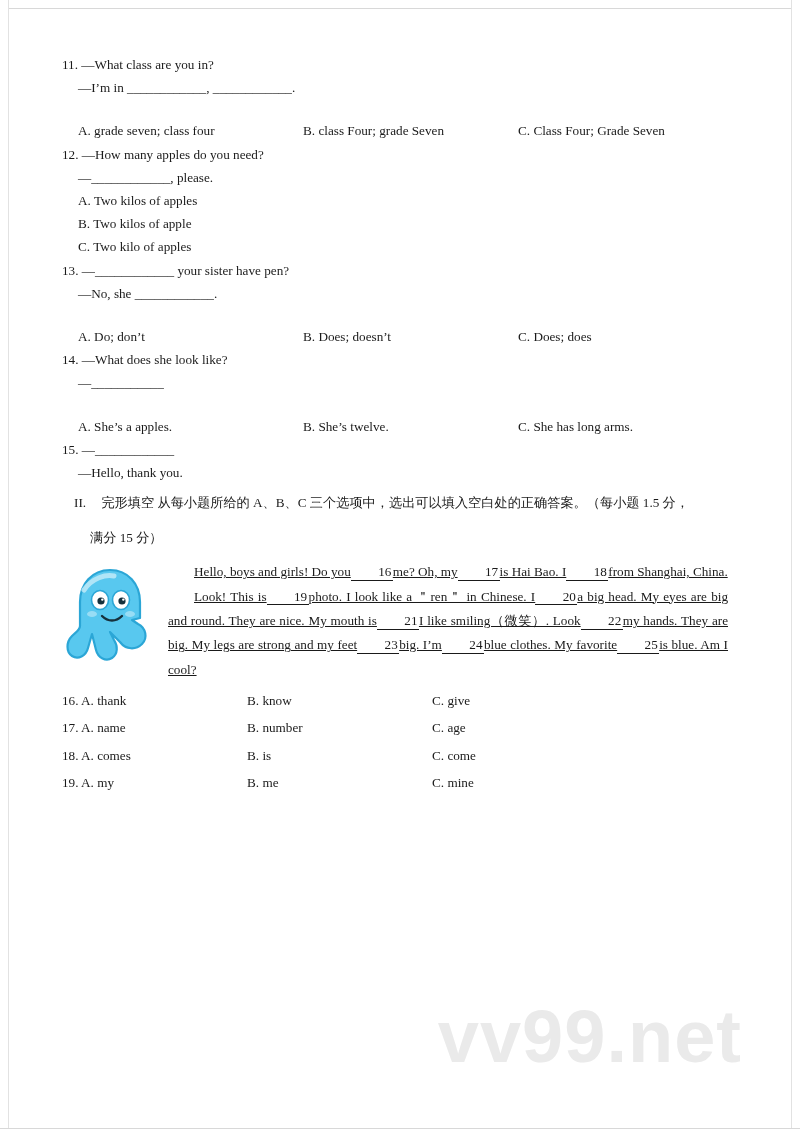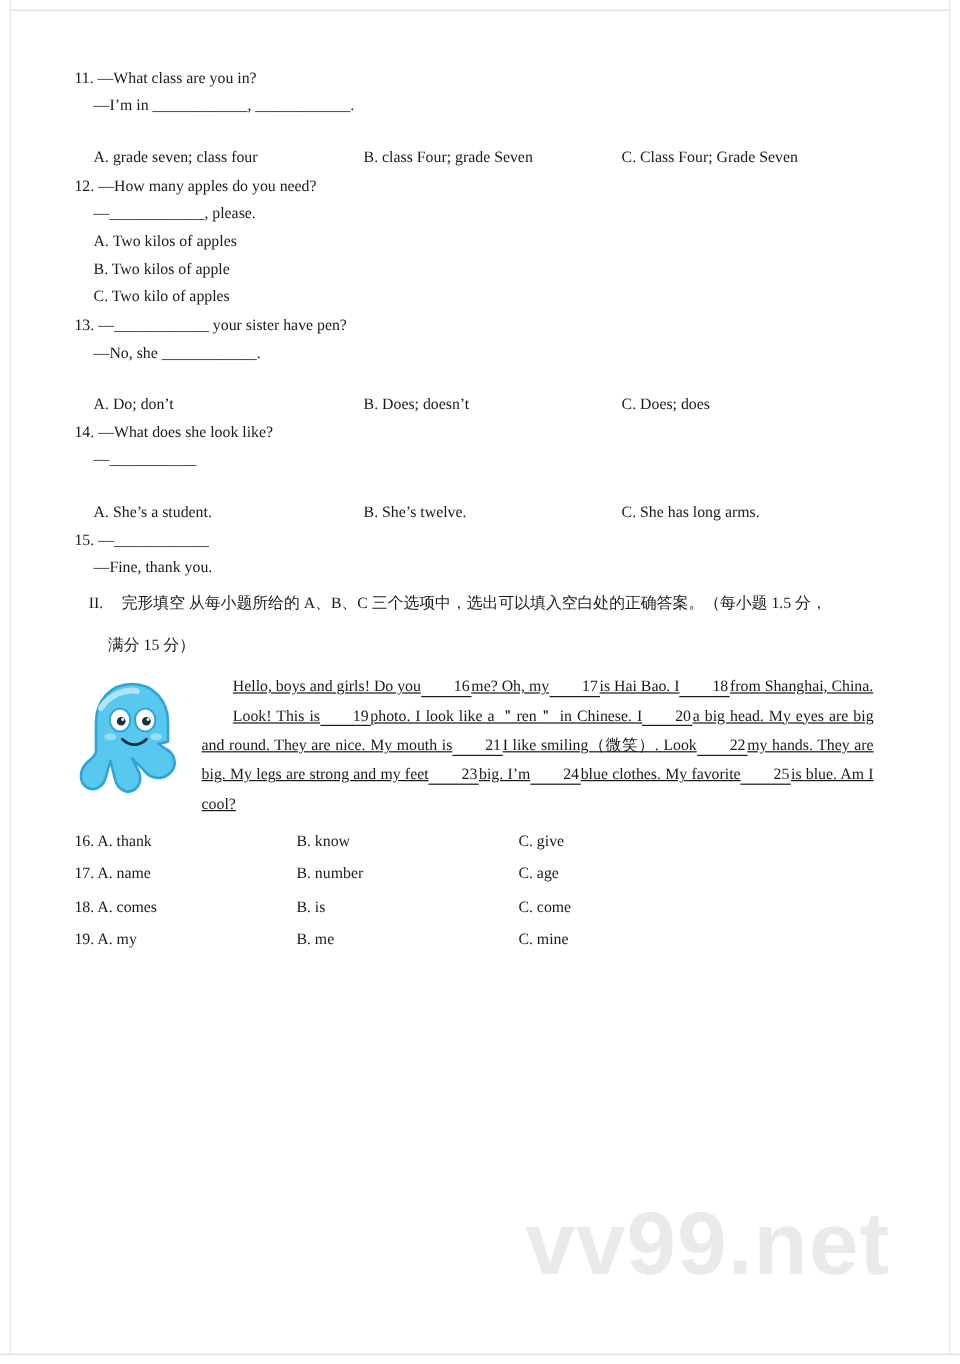--- a/index.html
+++ b/index.html
@@ -190,29 +190,29 @@
         <div class="opt opt-a">A. Do; don’t</div>
         <div class="opt opt-b">B. Does; doesn’t</div>
         <div class="opt opt-c">C. Does; does</div>
       </div>
     </div>
 
     <div class="q q14">
       <div class="stem">14. —What does she look like?</div>
       <div class="stem indent">—___________</div>
       <div class="opts-row">
-        <div class="opt opt-a">A. She’s a student.</div>
+        <div class="opt opt-a">A. She’s a apples.</div>
         <div class="opt opt-b">B. She’s twelve.</div>
         <div class="opt opt-c">C. She has long arms.</div>
       </div>
     </div>
 
     <div class="q q15">
       <div class="stem">15. —____________</div>
-      <div class="stem indent">—Fine, thank you.</div>
+      <div class="stem indent">—Hello, thank you.</div>
     </div>
 
     <div class="section-head">
       <span class="bold">II.</span>
       <span class="bold cn">完形填空</span>
       <span class="cn">从每小题所给的 A、B、C 三个选项中，选出可以填入空白处的正确答案。（每小题 1.5 分，</span>
     </div>
     <div class="section-head section-head-2">满分 15 分）</div>
 
     <div class="cloze">

